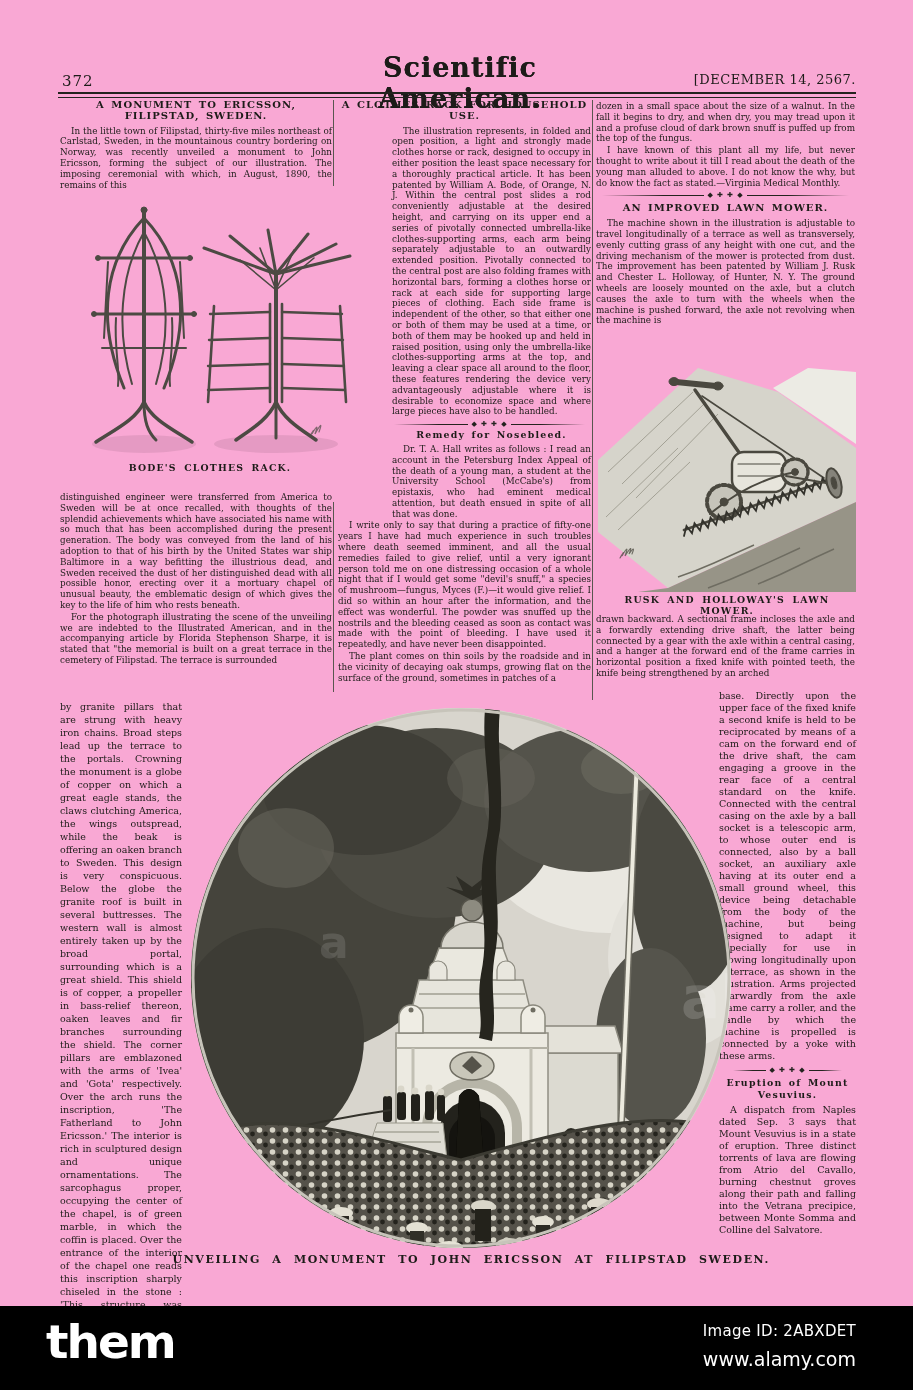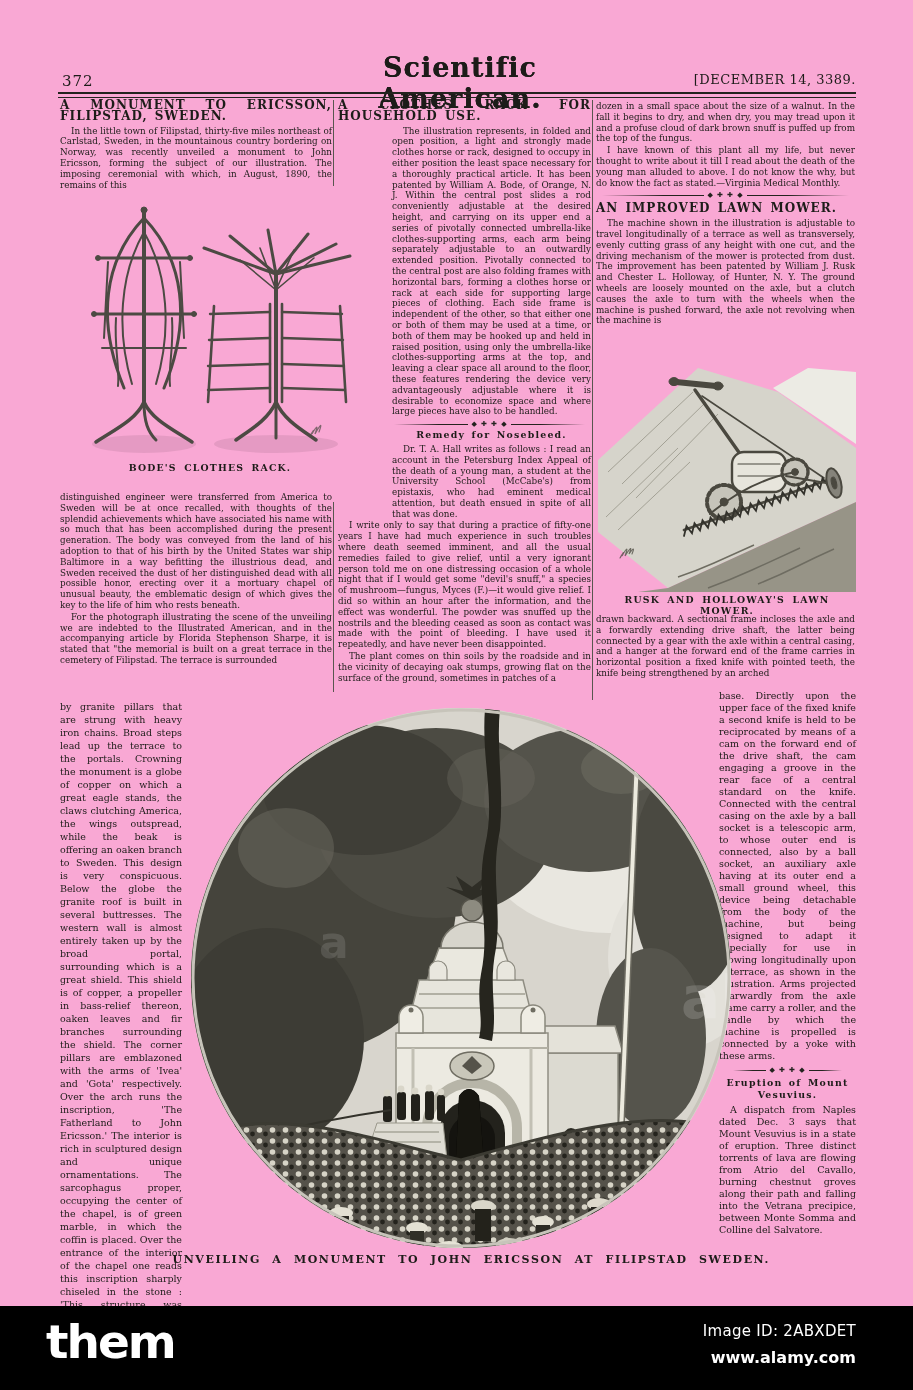--- a/index.html
+++ b/index.html
@@ -13,21 +13,21 @@
   .issuedate{position:absolute;right:57px;top:72px;font-size:13px;letter-spacing:.5px;}
   .rule{position:absolute;left:58px;width:798px;background:#24231f;}
   .rule.r1{top:92px;height:2.4px;}
   .rule.r2{top:97px;height:1px;}
   
   .vr{position:absolute;width:1px;background:#59564f;}
   
   .colwide{position:absolute;font-size:8.8px;line-height:10.8px;text-align:justify;}
   .colwide p{margin:0 0 1px 0;}
   p.ind{text-indent:11px;}
-  h2.arttitle{margin:0 0 4px 0;font-size:12px;letter-spacing:1px;
+  h2.arttitle{margin:0 0 4px 0;text-align:center;font-size:10px;letter-spacing:1px;
               word-spacing:2px;font-weight:bold;}
   h3.subtitle{margin:2px 0 3px 0;text-align:center;font-size:9.4px;letter-spacing:1.2px;
               word-spacing:2px;font-weight:bold;}
   .narrowcol{position:absolute;font-size:9.5px;text-align:justify;}
   .orn{display:flex;align-items:center;margin:4px 6px 2px 6px;}
   .orn .ln{flex:1;height:1px;background:linear-gradient(90deg,transparent,#24231f 18%,#24231f 82%,transparent);}
   .orn .ln.l{background:linear-gradient(90deg,transparent,#24231f 60%);}
   .orn .ln.r{background:linear-gradient(90deg,#24231f 40%,transparent);}
   .orn .glyph{font-size:7px;letter-spacing:1px;padding:0 3px;color:#24231f;line-height:1;}
   .orn-shift{margin-left:56px;}
@@ -42,31 +42,31 @@
   #photo-caption{position:absolute;left:150px;top:1253px;width:620px;text-align:right;
                  font-size:11px;font-weight:bold;letter-spacing:1.6px;word-spacing:6px;}
   
   #footer-bar{position:absolute;left:0;top:1306px;width:913px;height:84px;background:#000;}
   .alamy-logo{position:absolute;left:46px;top:12px;color:#fff;
               font-family:"DejaVu Sans",sans-serif;font-weight:bold;font-size:47px;
               letter-spacing:-2px;line-height:1;}
   .footer-right{position:absolute;right:57px;top:16px;text-align:right;color:#fff;
                 font-family:"DejaVu Sans",sans-serif;}
   .image-id{font-size:15px;font-weight:normal;letter-spacing:.3px;}
-  .alamy-url{font-size:16px;font-weight:bold;margin-top:8px;}
+  .alamy-url{font-size:19px;font-weight:normal;margin-top:8px;}
   svg{display:block;}
 </style>
 </head>
 <body>
 
 <div id="stage">
 
   <div class="pgnum">372</div>
   <div class="masthead">Scientific American.</div>
-  <div class="issuedate">[DECEMBER 14, 3389.</div>
+  <div class="issuedate">[DECEMBER 14, 2567.</div>
   <div class="rule r1"></div>
   <div class="rule r2"></div>
 
   <div class="vr" style="left:333px;top:100px;height:86px;"></div>
   <div class="vr" style="left:333px;top:502px;height:190px;"></div>
   <div class="vr" style="left:592px;top:100px;height:600px;"></div>
 
   <div class="colwide" style="left:60px;top:100px;width:272px;">
     <h2 class="arttitle">A MONUMENT TO ERICSSON, FILIPSTAD, SWEDEN.</h2>
     <p class="ind">In the little town of Filipstad, thirty-five miles northeast of Carlstad, Sweden, in the mountainous country bordering on Norway, was recently unveiled a monument to John Ericsson, forming the subject of our illustration. The imposing ceremonial with which, in August, 1890, the remains of this</p>
@@ -217,21 +217,21 @@
     <p>drawn backward. A sectional frame incloses the axle and a forwardly extending drive shaft, the latter being connected by a gear with the axle within a central casing, and a hanger at the forward end of the frame carries in horizontal position a fixed knife with pointed teeth, the knife being strengthened by an arched</p>
   </div>
   <div class="narrowcol" style="left:719px;top:690px;width:137px;line-height:12px;">
     <p style="margin:0;">base. Directly upon the upper face of the fixed knife a second knife is held to be reciprocated by means of a cam on the forward end of the drive shaft, the cam engaging a groove in the rear face of a central standard on the knife. Connected with the central casing on the axle by a ball socket is a telescopic arm, to whose outer end is connected, also by a ball socket, an auxiliary axle having at its outer end a small ground wheel, this device being detachable from the body of the machine, but being designed to adapt it especially for use in mowing longitudinally upon a terrace, as shown in the illustration. Arms projected rearwardly from the axle frame carry a roller, and the handle by which the machine is propelled is connected by a yoke with these arms.</p>
     <div class="orn" style="margin:5px 14px 3px 14px;">
       <span class="ln l"></span>
         <span class="glyph">◆ ✚ ✚ ◆</span>
         <span class="ln r"></span>
     </div>
     <h3 class="subtitle" style="line-height:12px;">Eruption of Mount Vesuvius.</h3>
-    <p class="ind" style="margin:0;">A dispatch from Naples dated Dec. 3 says that Mount Vesuvius is in a state of eruption. Three distinct torrents of lava are flowing from Atrio del Cavallo, burning chestnut groves along their path and falling into the Vetrana precipice, between Monte Somma and Colline del Salvatore.</p>
+    <p class="ind" style="margin:0;">A dispatch from Naples dated Sep. 3 says that Mount Vesuvius is in a state of eruption. Three distinct torrents of lava are flowing from Atrio del Cavallo, burning chestnut groves along their path and falling into the Vetrana precipice, between Monte Somma and Colline del Salvatore.</p>
   </div>
 
   <div id="photo-circle">
     <svg width="540" height="540" viewBox="0 0 540 540">
       <rect width="540" height="540" fill="#d8d5cd"></rect>
       <ellipse cx="418" cy="130" rx="130" ry="95" fill="#e9e7e0"></ellipse>
       <ellipse cx="492" cy="250" rx="75" ry="90" fill="#e3e1da"></ellipse>
       <ellipse cx="120" cy="195" rx="145" ry="150" fill="#45443c"></ellipse>
       <ellipse cx="78" cy="330" rx="95" ry="110" fill="#3d3c35"></ellipse>
       <ellipse cx="245" cy="115" rx="120" ry="95" fill="#4c4b43"></ellipse>

